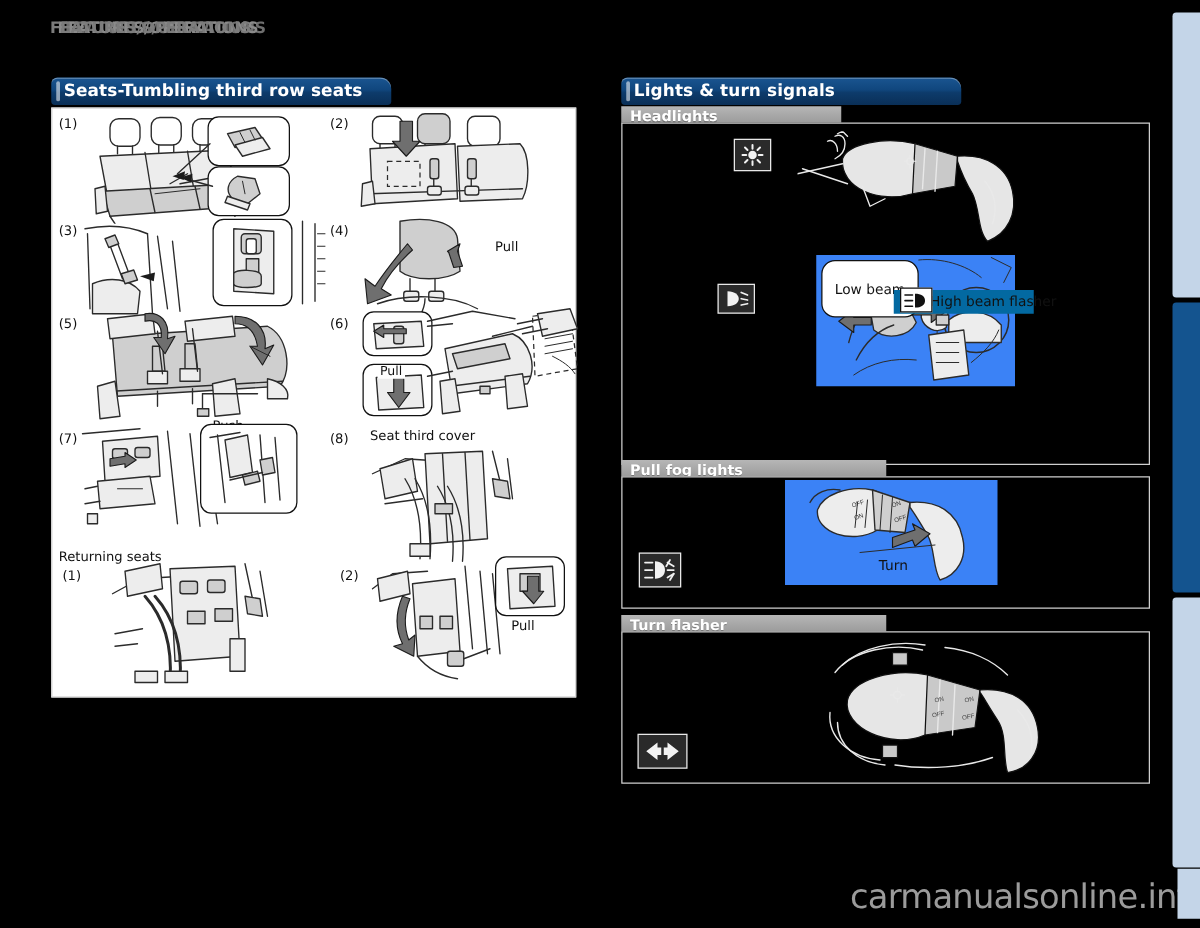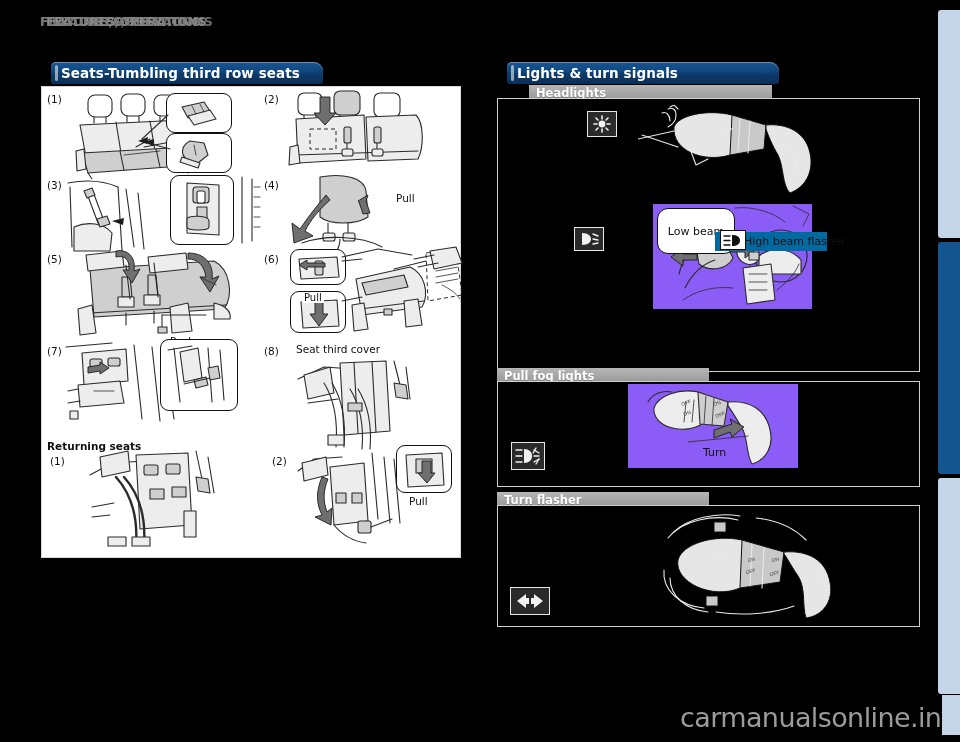--- a/index.html
+++ b/index.html
@@ -19,21 +19,21 @@
   }
   .page-header .ttl.b{left:6px;color:#8a8a8a;}
   .page-header .ttl.c{left:12px;color:#6e6e6e;}
 
   
   .sec-banner{
     position:absolute;height:22px;
     background:linear-gradient(to bottom,#1a5591 0%,#10467d 45%,#0d3b6b 55%,#0a2f57 100%);
     border-radius:5px 9px 3px 3px;
     box-shadow:inset 0 1px 0 rgba(255,255,255,.35);
-    display:flex;align-items:center;margin-left:10px;
+    display:flex;align-items:center;
   }
   .sec-banner .cap{
     font-size:13.5px;font-weight:bold;color:#fff;padding-left:10px;
     letter-spacing:.1px;white-space:nowrap;
   }
   .sec-banner .tick{
     position:absolute;left:4px;top:3px;width:3px;height:16px;
     background:#fff;opacity:.55;border-radius:2px;
   }
 
@@ -56,27 +56,27 @@
   
   .dark-panel{position:absolute;border:1px solid #cfcfcf;background:#000;}
 
   .step-label{
     position:absolute;font-size:10.5px;color:#111;font-weight:normal;
     font-family:"DejaVu Sans","Liberation Sans",sans-serif;
   }
   .fig-cap{
     position:absolute;font-size:10.5px;color:#111;white-space:nowrap;
   }
-  .fig-cap.bold{font-weight:bold;}
+  .fig-cap.bold{font-weight:normal;}
   .callout-box{
     position:absolute;background:#fff;border:1.4px solid #111;border-radius:9px;
     display:flex;align-items:center;justify-content:center;
     font-size:10.5px;color:#111;
   }
-  .white-plate{position:absolute;background:#8b5cf6;}
+  .white-plate{position:absolute;background:#3b82f6;}
 
   
   #tab-rail{position:absolute;right:0;top:0;width:22px;height:742px;}
   .rail-tab{position:absolute;right:0;width:22px;background:#c4d5e8;border-radius:3px 0 0 3px;}
   .rail-tab.active{background:#14548f;}
 
   
   #watermark{
     position:absolute;left:680px;top:702px;
     font-size:27px;color:#9b9b9b;letter-spacing:-.6px;
@@ -362,21 +362,21 @@
     </svg>
   </div>
   <div class="fig-cap" style="left:367px;top:408px;">Pull</div>
 </div>
 
 <div class="sec-banner" style="left:497px;top:62px;width:272px;">
   <div class="tick"></div>
   <div class="cap">Lights &amp; turn signals</div>
 </div>
 
-<div class="sub-banner" style="left:497px;top:85px;width:243px;margin-left:32px;">
+<div class="sub-banner" style="left:497px;top:85px;width:176px;">
   <div class="cap">Headlights</div>
 </div>
 <div class="dark-panel" style="left:497px;top:98px;width:421px;height:272px;">
 
   <div class="icon-badge" style="left:89px;top:12px;width:28px;height:24px;">
     <svg width="24" height="20" viewBox="0 0 24 20">
       <circle cx="12" cy="10" r="3.4" fill="#f2f2f2"></circle>
       <g stroke="#f2f2f2" stroke-width="1.6" stroke-linecap="round">
         <path d="M12 2 v3 M12 15 v3 M4 10 h3 M17 10 h3"></path>
         <path d="M6 4 l2 2 M16 14 l2 2 M18 4 l-2 2 M8 14 l-2 2"></path>

